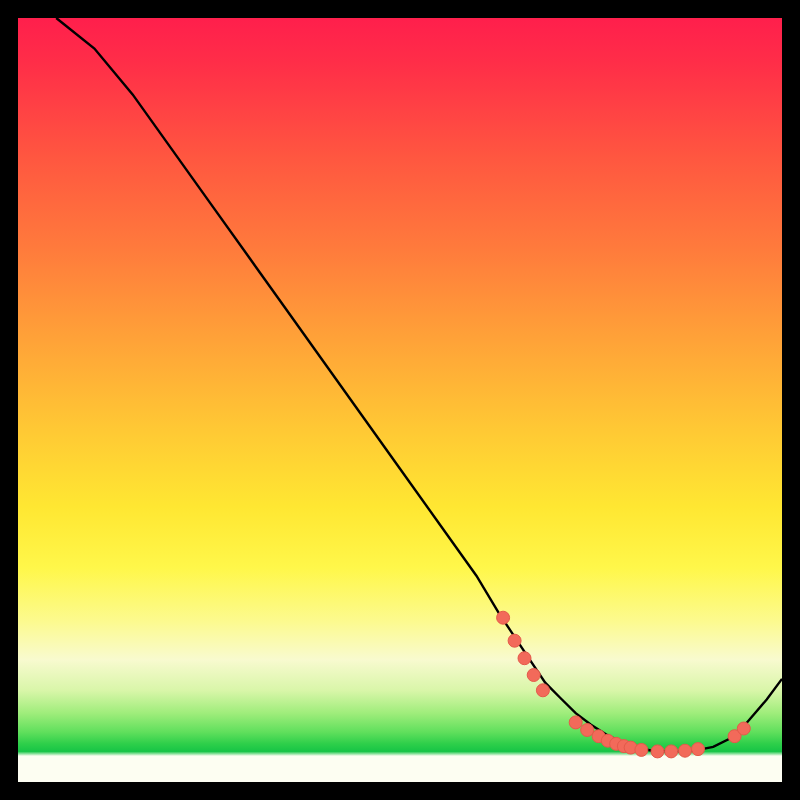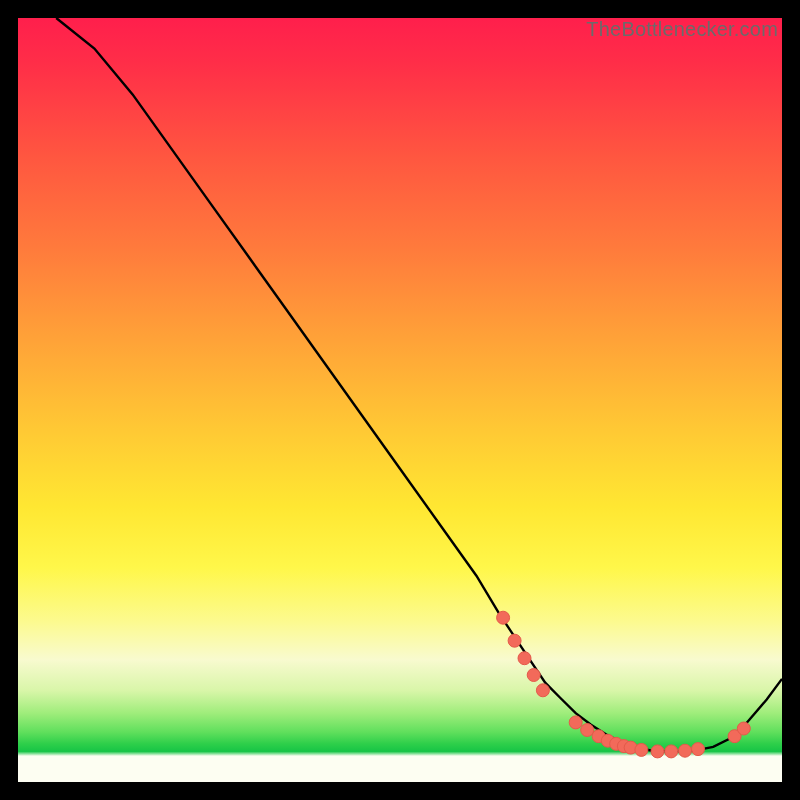--- a/index.html
+++ b/index.html
@@ -63,21 +63,20 @@
     width: 764px;
     height: 764px;
     overflow: visible;
   }
 </style>
 </head>
 <body>
 
 <div class="frame">
   <div class="plot">
-    <div class="attribution">TheBottlenecker.com</div>
     <svg class="curve" viewBox="0 0 764 764" preserveAspectRatio="none">
       <path id="curve-path" fill="none" stroke="#000" stroke-width="2.4" d="M38.2 0.0 L76.4 30.6 L114.6 76.4 L152.8 129.9 L191.0 183.4 L229.2 236.8 L267.4 290.3 L305.6 343.8 L343.8 397.3 L382.0 450.8 L420.2 504.2 L458.4 557.7 L481.3 595.9 L496.6 618.8 L511.9 641.8 L527.2 664.7 L542.4 680.0 L557.7 695.2 L573.0 706.7 L588.3 716.6 L603.6 724.3 L618.8 729.6 L634.1 732.7 L649.4 733.4 L664.7 733.4 L680.0 731.9 L695.2 728.9 L710.5 721.2 L725.8 708.2 L748.7 681.5 L764.0 660.9"></path>
       <g id="markers">
           <circle cx="485.1" cy="599.7" r="6.5" fill="#f26a5a" stroke="#e45a4a" stroke-width="1"></circle>
           <circle cx="496.6" cy="622.7" r="6.5" fill="#f26a5a" stroke="#e45a4a" stroke-width="1"></circle>
           <circle cx="506.5" cy="640.2" r="6.5" fill="#f26a5a" stroke="#e45a4a" stroke-width="1"></circle>
           <circle cx="515.7" cy="657.0" r="6.5" fill="#f26a5a" stroke="#e45a4a" stroke-width="1"></circle>
           <circle cx="524.9" cy="672.3" r="6.5" fill="#f26a5a" stroke="#e45a4a" stroke-width="1"></circle>
           <circle cx="557.7" cy="704.4" r="6.5" fill="#f26a5a" stroke="#e45a4a" stroke-width="1"></circle>
           <circle cx="569.2" cy="712.0" r="6.5" fill="#f26a5a" stroke="#e45a4a" stroke-width="1"></circle>

